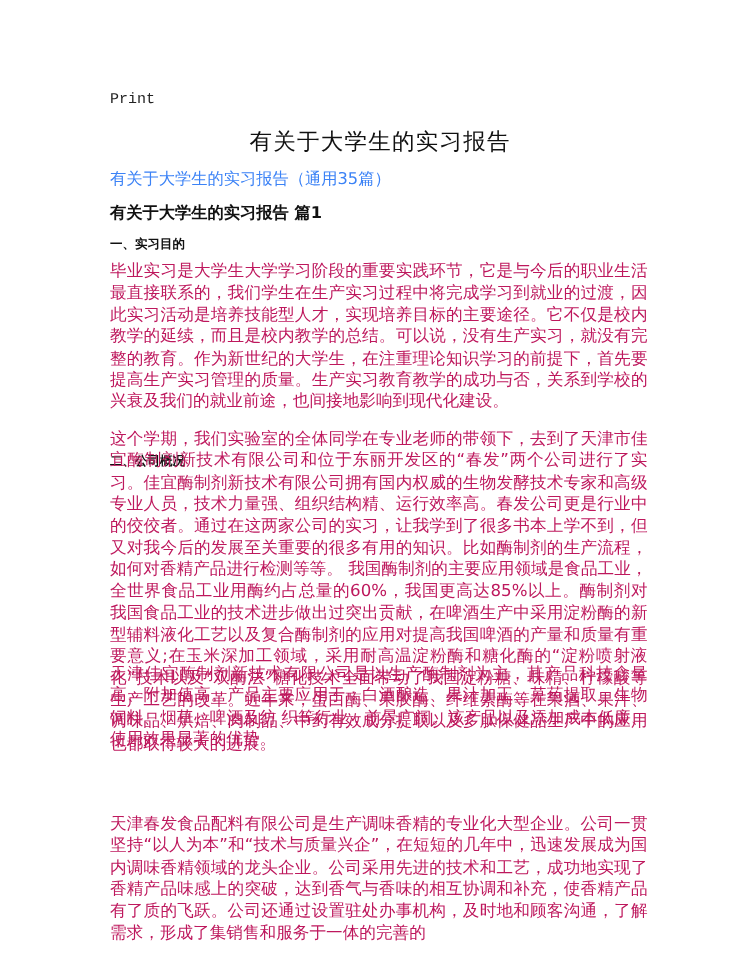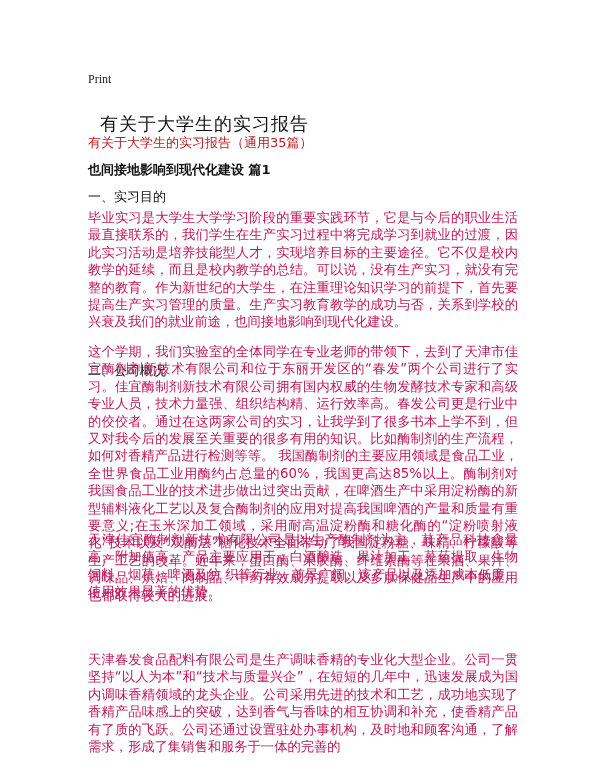--- a/index.html
+++ b/index.html
@@ -18,55 +18,56 @@
     .page {
       position: absolute;
       left: 88px;
       top: 0;
       width: 430px;
     }
     .print-label {
       position: absolute;
       top: 72px;
       left: 0;
-      font-family: Liberation Serif, serif;
+      font-family: Liberation Mono, monospace;
       font-size: 12px;
       color: #222;
     }
     .doc-title {
       position: absolute;
       top: 100px;
       left: 0;
       width: 430px;
+      text-align: center;
       font-size: 18px;
       font-weight: normal;
       letter-spacing: 1px;
-      margin: 12px;
+      margin: 1px;
       color: #111;
     }
     .subtitle {
       position: absolute;
       top: 134px;
       left: 0;
       font-size: 13px;
-      color: #b91c1c;
+      color: #3b82f6;
     }
     .section-title {
       position: absolute;
       top: 161px;
       left: 0;
       font-size: 13px;
       font-weight: bold;
       color: #111;
     }
     .heading {
       position: absolute;
       left: 0;
-      font-size: 13px;
-      font-weight: normal;
+      font-size: 10px;
+      font-weight: bold;
       color: #111;
     }
     .para {
       position: absolute;
       left: 0;
       width: 430px;
       font-size: 13.3px;
       line-height: 17.4px;
       color: #be185d;
       text-align: justify;
@@ -77,21 +78,21 @@
 </head>
 <body>
 
 <div class="page">
   <div class="print-label">Print</div>
 
   <h1 class="doc-title">有关于大学生的实习报告</h1>
 
   <div class="subtitle">有关于大学生的实习报告（通用35篇）</div>
 
-  <div class="section-title">也间接地影响到现代化建设 篇1</div>
+  <div class="section-title">有关于大学生的实习报告 篇1</div>
 
   <div class="heading" style="top:188px;">一、实习目的</div>
 
   <p class="para" style="top:209px;">毕业实习是大学生大学学习阶段的重要实践环节，它是与今后的职业生活最直接联系的，我们学生在生产实习过程中将完成学习到就业的过渡，因此实习活动是培养技能型人才，实现培养目标的主要途径。它不仅是校内教学的延续，而且是校内教学的总结。可以说，没有生产实习，就没有完整的教育。作为新世纪的大学生，在注重理论知识学习的前提下，首先要提高生产实习管理的质量。生产实习教育教学的成功与否，关系到学校的兴衰及我们的就业前途，也间接地影响到现代化建设。</p>
 
   <div class="heading" style="top:321px;margin-top:41px;">二、公司概况</div>
 
   <p class="para" style="top:343px;">这个学期，我们实验室的全体同学在专业老师的带领下，去到了天津市佳宜酶制剂新技术有限公司和位于东丽开发区的“春发”两个公司进行了实习。佳宜酶制剂新技术有限公司拥有国内权威的生物发酵技术专家和高级专业人员，技术力量强、组织结构精、运行效率高。春发公司更是行业中的佼佼者。通过在这两家公司的实习，让我学到了很多书本上学不到，但又对我今后的发展至关重要的很多有用的知识。比如酶制剂的生产流程，如何对香精产品进行检测等等。 我国酶制剂的主要应用领域是食品工业，全世界食品工业用酶约占总量的60%，我国更高达85%以上。酶制剂对我国食品工业的技术进步做出过突出贡献，在啤酒生产中采用淀粉酶的新型辅料液化工艺以及复合酶制剂的应用对提高我国啤酒的产量和质量有重要意义;在玉米深加工领域，采用耐高温淀粉酶和糖化酶的“淀粉喷射液化”技术以及“双酶法”糖化技术全面带动了我国淀粉糖、味精、柠檬酸等生产工艺的改革。近年来，蛋白酶、果胶酶、纤维素酶等在果酒、果汁、调味品、烘焙、肉制品、中药有效成分提取以及多肽保健品生产中的应用也都取得较大的进展。</p>
 
   <p class="para" style="top:531px;">天津佳宜酶制剂新技术有限公司是以生产酶制剂为主，其产品科技含量高、附加值高。产品主要应用于：白酒酿造、果汁加工、草药提取、生物饲料、烟草、啤酒及纺 织等行业，前景广阔。该产品以及添加成本低廉、使用效果显著的优势。</p>

